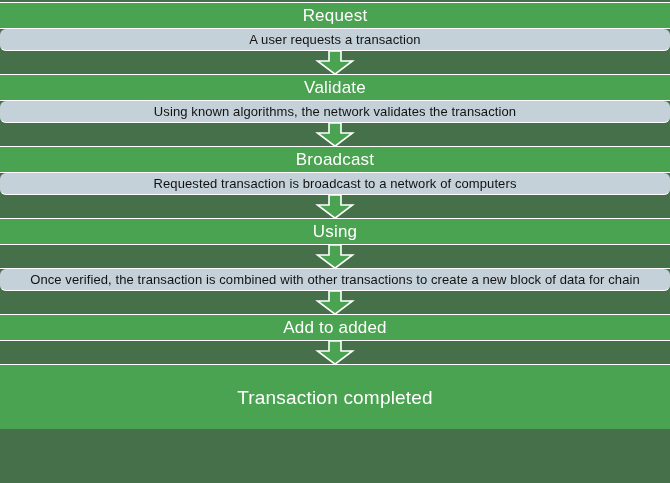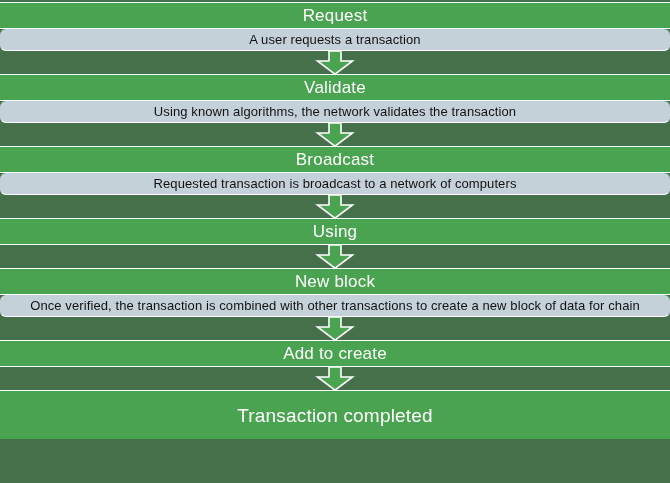--- a/index.html
+++ b/index.html
@@ -72,21 +72,21 @@
     top: -1px;
     display: block;
   }
   .arrow polygon {
     fill: var(--bright-green);
     stroke: var(--separator);
     stroke-width: 1.6;
     stroke-linejoin: miter;
   }
   .final-bar {
-    height: 48px;
+    height: 64px;
     background: var(--bright-green);
     display: flex;
     align-items: center;
     justify-content: center;
   }
   .final-title {
     color: var(--header-text);
     font-size: 19px;
     letter-spacing: 0.2px;
     line-height: 1;
@@ -145,36 +145,33 @@
       <span class="step-title">Using</span>
     </div>
     <div class="step-spacer">
       <svg class="arrow" width="40" height="25" viewBox="0 0 40 25" aria-hidden="true">
         <polygon points="14,1 26,1 26,11 37.5,11 20,24.2 2.5,11 14,11"></polygon>
       </svg>
     </div>
   </section>
 
   <section class="segment">
-    <div class="step-header">
-      <span class="step-title">New block</span>
-    </div>
     <div class="step-desc">
       <span class="desc-text">Once verified, the transaction is combined with other transactions to create a new block of data for chain</span>
     </div>
     <div class="step-spacer">
       <svg class="arrow" width="40" height="25" viewBox="0 0 40 25" aria-hidden="true">
         <polygon points="14,1 26,1 26,11 37.5,11 20,24.2 2.5,11 14,11"></polygon>
       </svg>
     </div>
   </section>
 
   <section class="segment">
     <div class="step-header">
-      <span class="step-title">Add to create</span>
+      <span class="step-title">Add to added</span>
     </div>
     <div class="step-spacer">
       <svg class="arrow" width="40" height="25" viewBox="0 0 40 25" aria-hidden="true">
         <polygon points="14,1 26,1 26,11 37.5,11 20,24.2 2.5,11 14,11"></polygon>
       </svg>
     </div>
   </section>
 </div>
   <div class="final-bar">
     <span class="final-title">Transaction completed</span>

